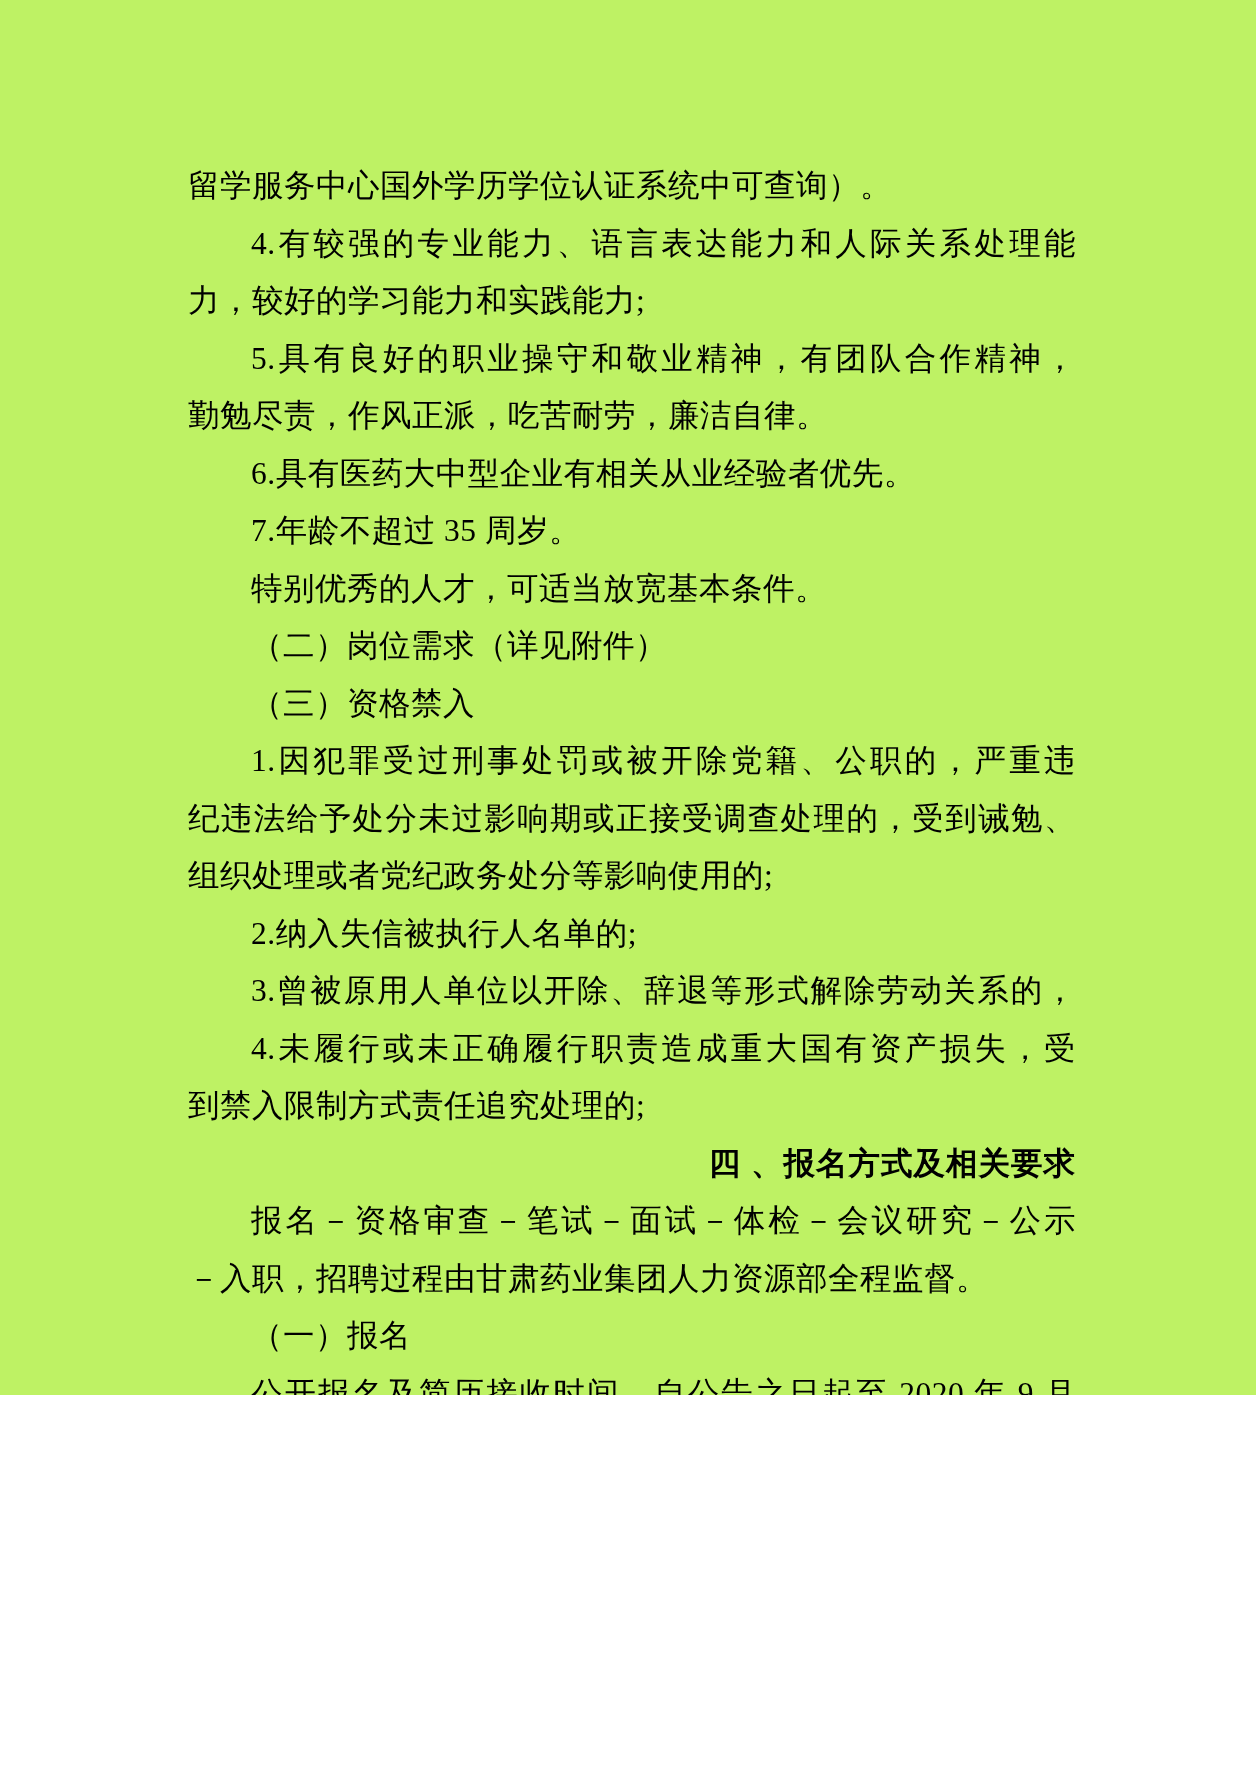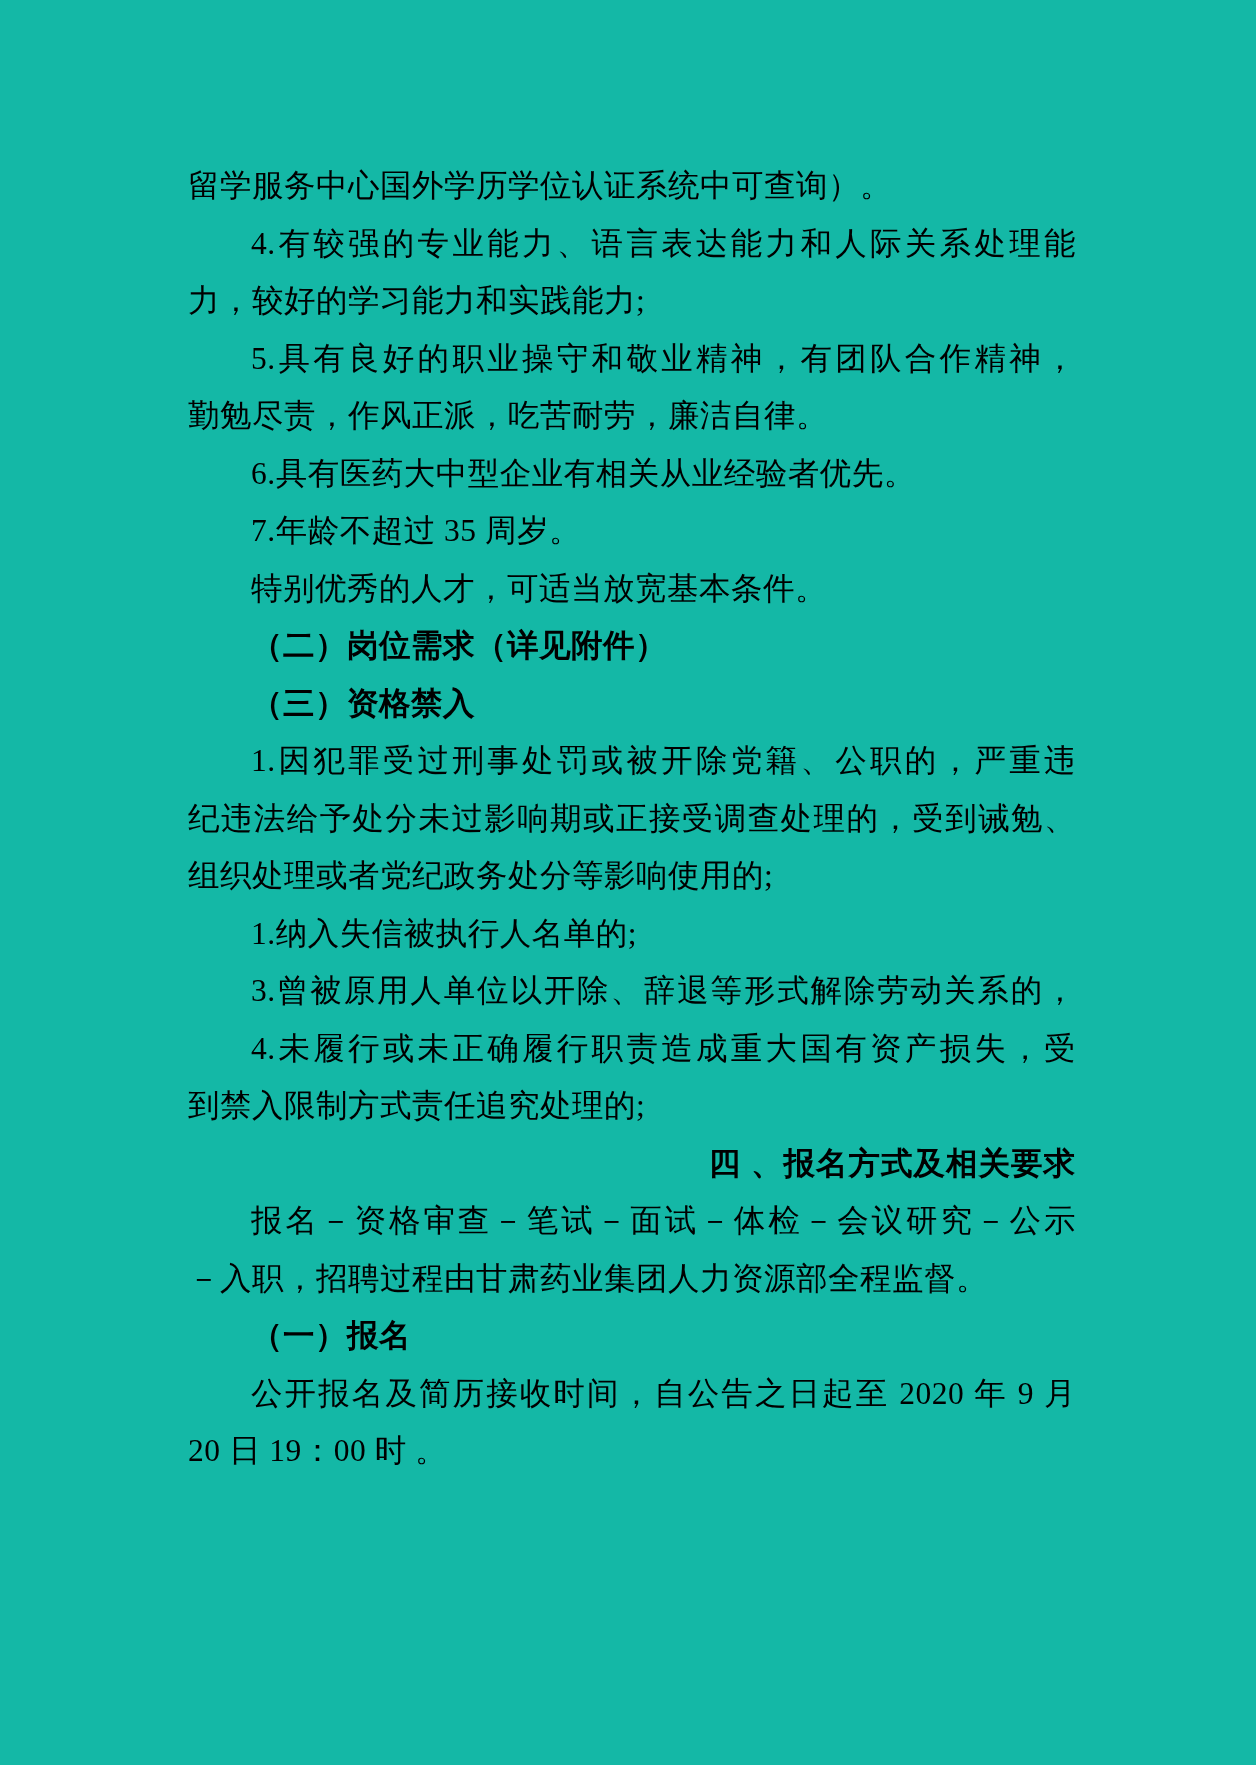--- a/index.html
+++ b/index.html
@@ -3,22 +3,22 @@
 <meta charset="utf-8">
 <style>
   html, body {
     margin: 0;
     padding: 0;
     background: #ffffff;
   }
   .page {
     position: relative;
     width: 1256px;
-    height: 1765px;
-    background: #14b8a6;
+    height: 1395px;
+    background: #bef264;
     overflow: hidden;
   }
   .content {
     position: absolute;
     left: 188px;
     top: 157px;
     width: 888px;
     color: #000000;
     font-family: "Liberation Serif", "DejaVu Serif", serif;
     font-size: 31.5px;
@@ -30,21 +30,21 @@
     overflow: hidden;
     text-align: left;
     letter-spacing: 0.5px;
   }
   .line.indent { text-indent: 63px; }
   .line.fill {
     text-align: justify;
     text-align-last: justify;
     text-justify: inter-character;
   }
-  .line.kai-bold { font-weight: 700; }
+  .line.kai-bold { font-weight: 400; }
   .line.hei-bold {
     font-weight: 700;
     font-family: "Liberation Sans", "DejaVu Sans", sans-serif;
     letter-spacing: 1px;
     text-align: right;
   }
 </style>
 </head>
 <body>
 
@@ -85,21 +85,21 @@
       <div class="line indent kai-bold">（三）资格禁入</div>
     </div>
 
     <div class="para">
       <div class="line indent fill">1.因犯罪受过刑事处罚或被开除党籍、公职的，严重违</div>
       <div class="line fill">纪违法给予处分未过影响期或正接受调查处理的，受到诫勉、</div>
       <div class="line">组织处理或者党纪政务处分等影响使用的;</div>
     </div>
 
     <div class="para">
-      <div class="line indent">1.纳入失信被执行人名单的;</div>
+      <div class="line indent">2.纳入失信被执行人名单的;</div>
     </div>
 
     <div class="para">
       <div class="line indent fill">3.曾被原用人单位以开除、辞退等形式解除劳动关系的，</div>
     </div>
 
     <div class="para">
       <div class="line indent fill">4.未履行或未正确履行职责造成重大国有资产损失，受</div>
       <div class="line">到禁入限制方式责任追究处理的;</div>
     </div>

